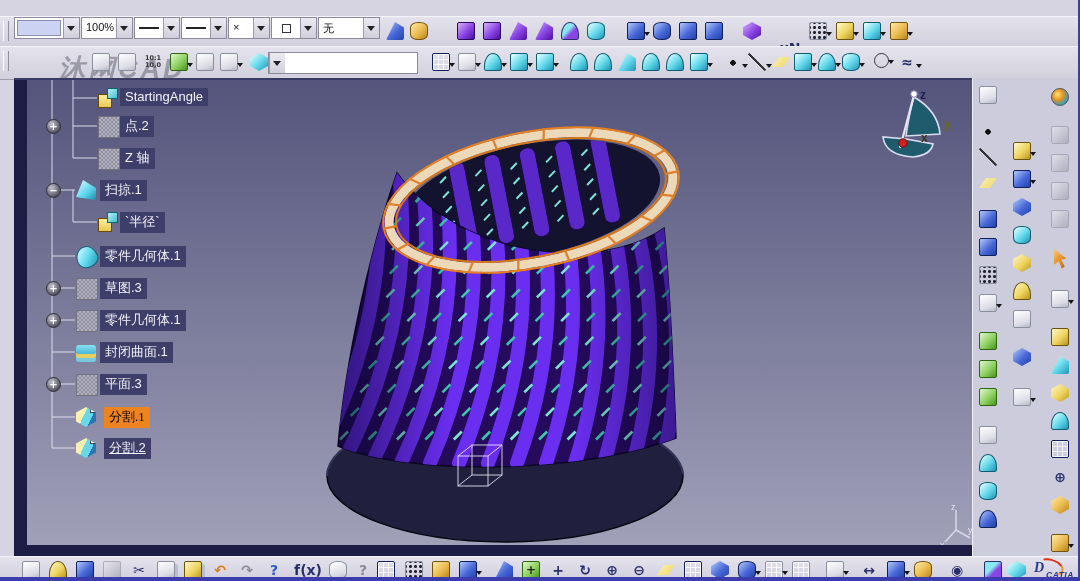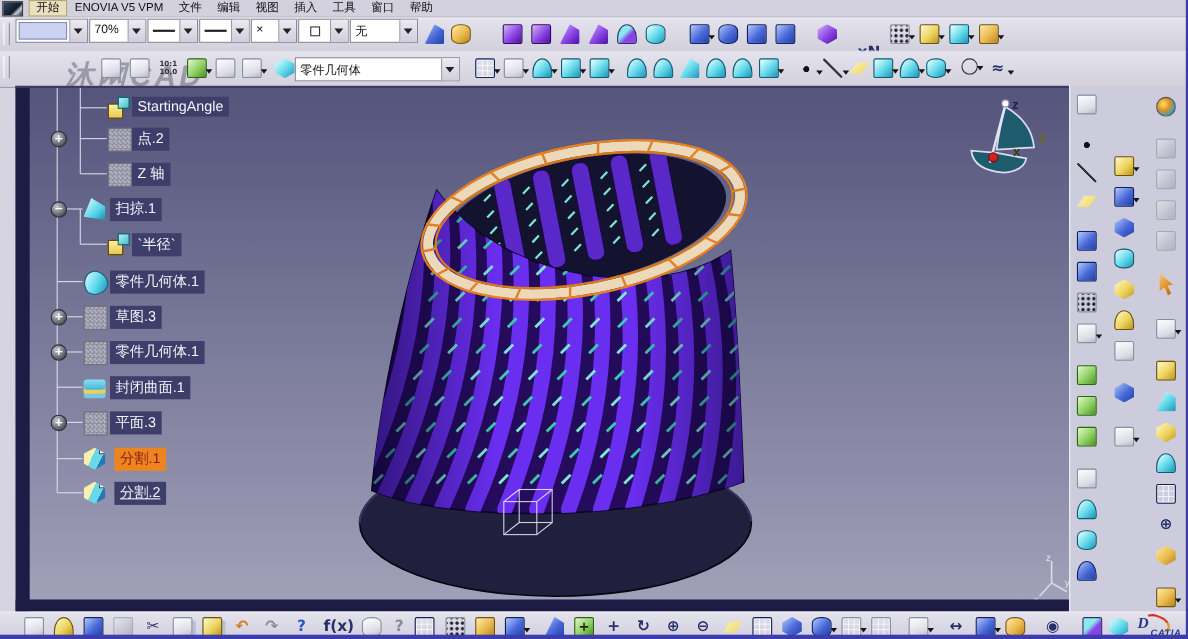--- a/index.html
+++ b/index.html
@@ -60,21 +60,21 @@
             background:linear-gradient(#54547c,#a2a2ba);overflow:hidden;}
   .viewport::before{content:"";position:absolute;left:0;top:0;width:13px;height:478px;background:#1c1c44;}
   .viewport::after{content:"";position:absolute;left:0;bottom:0;width:958px;height:11px;background:#1c1c44;}
   .vp-top{position:absolute;left:0;top:0;width:958px;height:2px;background:#3a3a62;}
   #model,#treelines{position:absolute;left:0;top:0;}
   
   .exp{position:absolute;width:13px;height:13px;border-radius:50%;z-index:6;
        background:radial-gradient(circle at 35% 30%,#c4c4d0,#52525c 75%);border:1px solid #2e2e36;
        color:#fff;font:bold 10px/12px "DejaVu Sans",sans-serif;text-align:center;display:flex;align-items:center;justify-content:center;}
   .tl{position:absolute;background:#3e3e6a;color:#f2f2f8;font-size:13px;padding:1px 5px 2px;white-space:nowrap;z-index:6;}
-  .tl.selected{background:#ee8420;color:#7f1d1d;}
+  .tl.selected{background:#ee8420;color:#000000;font-family:Liberation Serif, serif;}
   .tl.work-object{text-decoration:underline;}
   .t-ic{position:absolute;width:20px;height:20px;z-index:6;}
   .ti-formula::before{content:"";position:absolute;left:0;bottom:0;width:12px;height:12px;
        background:linear-gradient(#fef0a0,#e8c850);border:1px solid #6a4a00;}
   .ti-formula::after{content:"";position:absolute;right:0;top:0;width:9px;height:9px;
        background:linear-gradient(135deg,#b8f0ff,#40c0c8);border:1px solid #066a6a;}
   .ti-hatch{background:conic-gradient(#b2b2c0 25%,#8e8e9e 0 50%,#b2b2c0 0 75%,#8e8e9e 0);
        background-size:4px 4px;border:1px solid #70707e;}
   .ti-sweep{background:linear-gradient(135deg,#e8feff,#57d5ec 60%,#1b8cab);clip-path:polygon(0 85%,100% 100%,100% 40%,35% 0);}
   .ti-close{background:linear-gradient(135deg,#eaffff,#5cd8ee 55%,#2090b0);border-radius:50%/60% 60% 40% 40%;transform:rotate(-20deg);border:1px solid #14607a;}
@@ -93,43 +93,31 @@
   .logo .dt{position:absolute;left:2px;top:2px;font:bold italic 14px "Liberation Serif",serif;color:#283890;}
   .logo .tx{position:absolute;left:14px;top:12px;font:bold italic 8.5px "Liberation Sans",sans-serif;color:#283890;letter-spacing:.5px;}
   .wb-r{position:absolute;right:0;top:0;width:2px;height:581px;background:#3c3cac;}
   .wb-b{position:absolute;left:0;top:577px;width:1080px;height:4px;background:#3c3cac;}
 </style>
 </head>
 <body>
 
 <div class="app">
 
-  <div class="menubar">
-    <div class="appicon"></div>
-    <span class="mi hl">开始</span>
-    <span class="mi">ENOVIA V5 VPM</span>
-    <span class="mi">文件</span>
-    <span class="mi">编辑</span>
-    <span class="mi">视图</span>
-    <span class="mi">插入</span>
-    <span class="mi">工具</span>
-    <span class="mi">窗口</span>
-    <span class="mi">帮助</span>
-  </div>
 
   <div class="tb row2" id="row2">
     <div class="grip"></div>
     <div class="combo" style="left:14px;width:64px;">
       <div class="cv" style="position:relative;">
           <div class="swatch"></div>
         </div>
       <div class="cb"></div>
     </div>
     <div class="combo" style="left:81px;width:50px;">
-      <div class="cv">70%</div>
+      <div class="cv">100%</div>
       <div class="cb"></div>
     </div>
     <div class="combo" style="left:134px;width:44px;">
       <div class="lineglyph"></div>
       <div class="cb"></div>
     </div>
     <div class="combo" style="left:181px;width:44px;">
       <div class="lineglyph"></div>
       <div class="cb"></div>
     </div>
@@ -166,21 +154,20 @@
       <div class="ic w grid2 dd" style="left: 809px; top: 5px;"></div>
       <div class="ic y dd" style="left: 836px; top: 5px;"></div>
       <div class="ic c dd" style="left: 863px; top: 5px;"></div>
       <div class="ic g dd" style="left: 890px; top: 5px;"></div>
     </div>
 
   <div class="tb row3" id="row3">
     <div class="watermark">沐网CAD</div>
     <div class="grip"></div>
     <div class="combo" style="left:268px;width:148px;top:5px;">
-      <div class="cv">零件几何体</div>
       <div class="cb"></div>
     </div>
   <div class="ic w" style="left: 92px; top: 6px;"></div>
       <div class="ic w" style="left: 118px; top: 6px;"></div>
       <div class="ic t2" style="left: 144px; top: 6px;">
         <span>10:1</span>
         <span>10,0</span>
       </div>
       <div class="ic gn dd" style="left: 170px; top: 6px;"></div>
       <div class="ic w" style="left: 196px; top: 6px;"></div>

